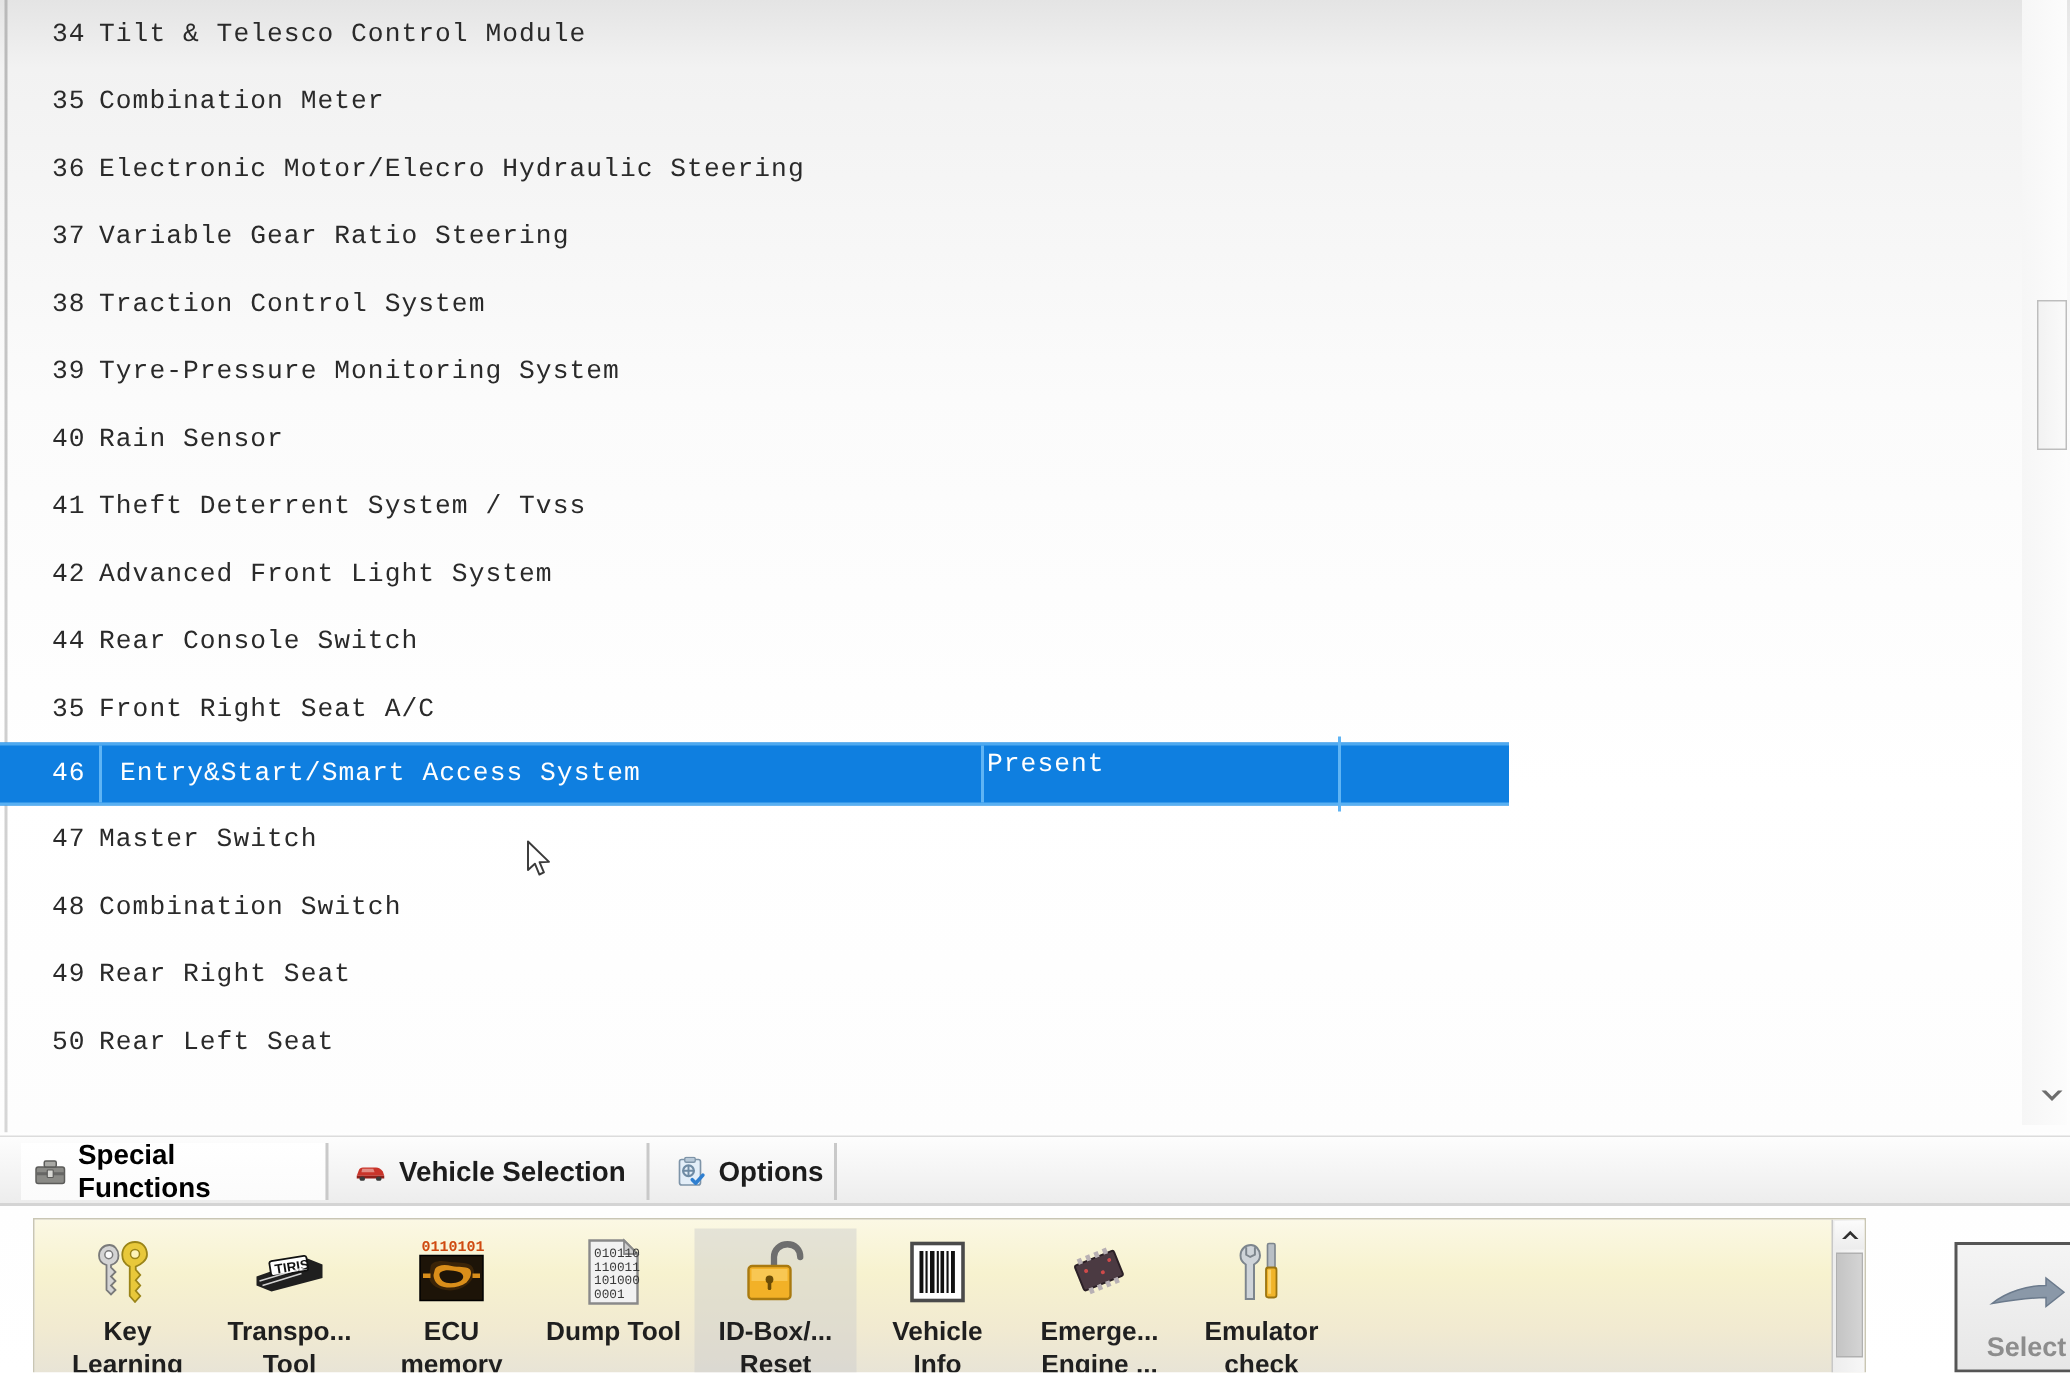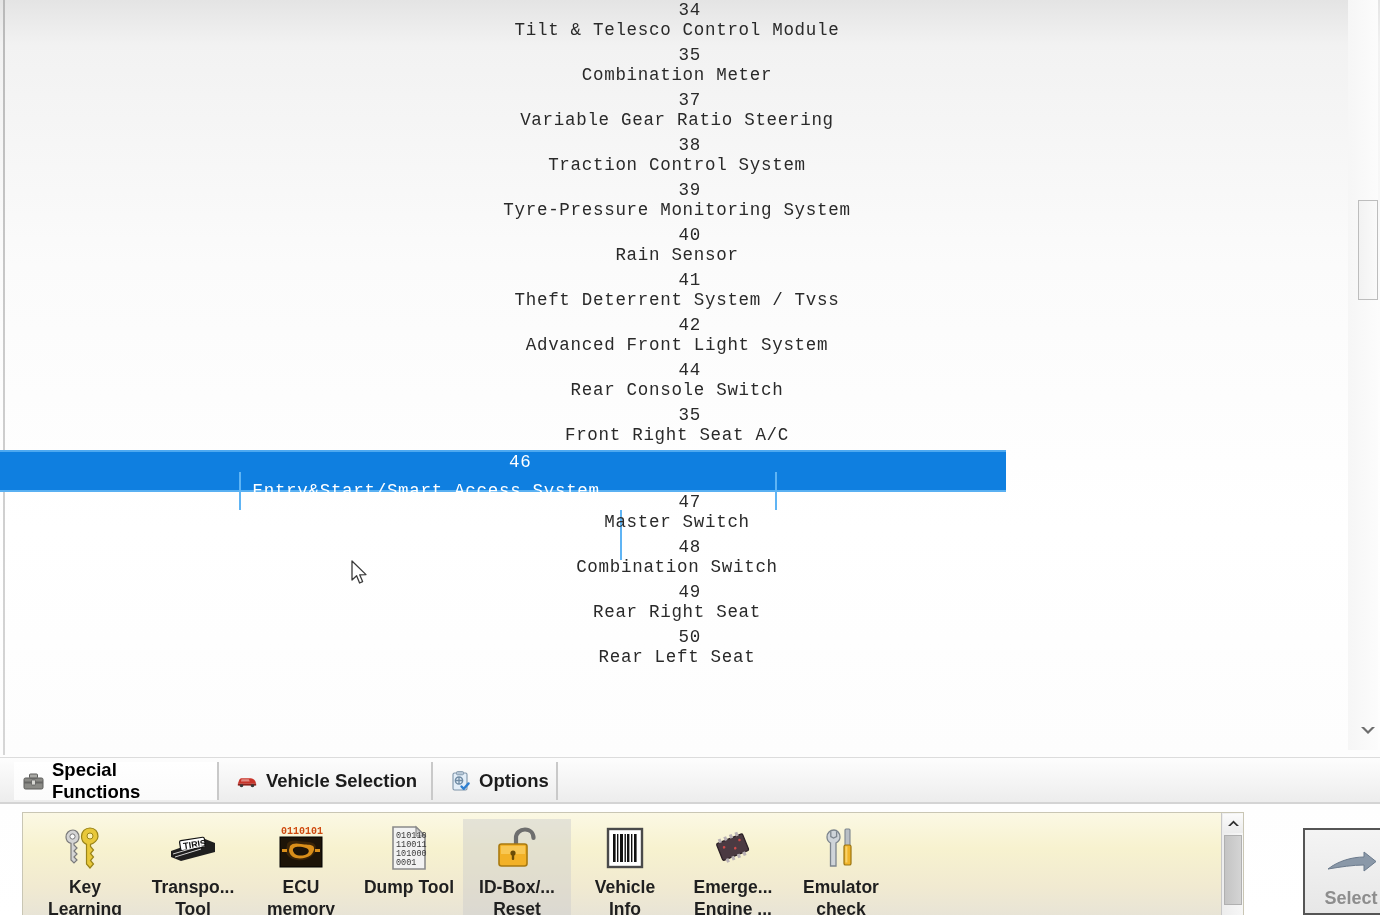--- a/index.html
+++ b/index.html
@@ -37,21 +37,20 @@
   .row {
     position: relative;
     height: 45px;
     display: flex;
     align-items: center;
     font-family: "Liberation Mono","DejaVu Sans Mono",monospace;
     font-size: 17.5px;
     letter-spacing: 0.7px;
     color: #2a2a2a;
     white-space: nowrap;
-    flex-direction: column;
   }
   .row .rnum {
     width: 46px;
     text-align: right;
     padding-right: 0;
     margin-left: 11px;
     flex: 0 0 auto;
   }
   .row .rname {
     margin-left: 9px;
@@ -66,21 +65,21 @@
     color: #ffffff;
     height: 42px;
     border-top: 2px solid #4ea9f0;
     border-bottom: 2px solid #59b0f2;
     box-sizing: border-box;
     width: 1006px;
   }
   .row.selected .rnum { color: #ffffff; }
   .row.selected .rname {
     color: #ffffff;
-    width: 538px;
+    width: 590px;
     box-sizing: border-box;
     border-left: 2px solid #5fb4f4;
     border-right: 2px solid #5fb4f4;
     padding-left: 12px;
     margin-left: 9px;
     height: 38px;
     line-height: 38px;
     flex: 0 0 auto;
   }
   .row.selected .rstatus {
@@ -267,20 +266,24 @@
   <div id="list-panel">
     <div id="list-left-border"></div>
     <div id="list-rows">
         <div class="row">
           <span class="rnum">34</span>
           <span class="rname">Tilt &amp; Telesco Control Module</span>
         </div>
         <div class="row">
           <span class="rnum">35</span>
           <span class="rname">Combination Meter</span>
+        </div>
+        <div class="row">
+          <span class="rnum">36</span>
+          <span class="rname">Electronic Motor/Elecro Hydraulic Steering</span>
         </div>
         <div class="row">
           <span class="rnum">37</span>
           <span class="rname">Variable Gear Ratio Steering</span>
         </div>
         <div class="row">
           <span class="rnum">38</span>
           <span class="rname">Traction Control System</span>
         </div>
         <div class="row">

